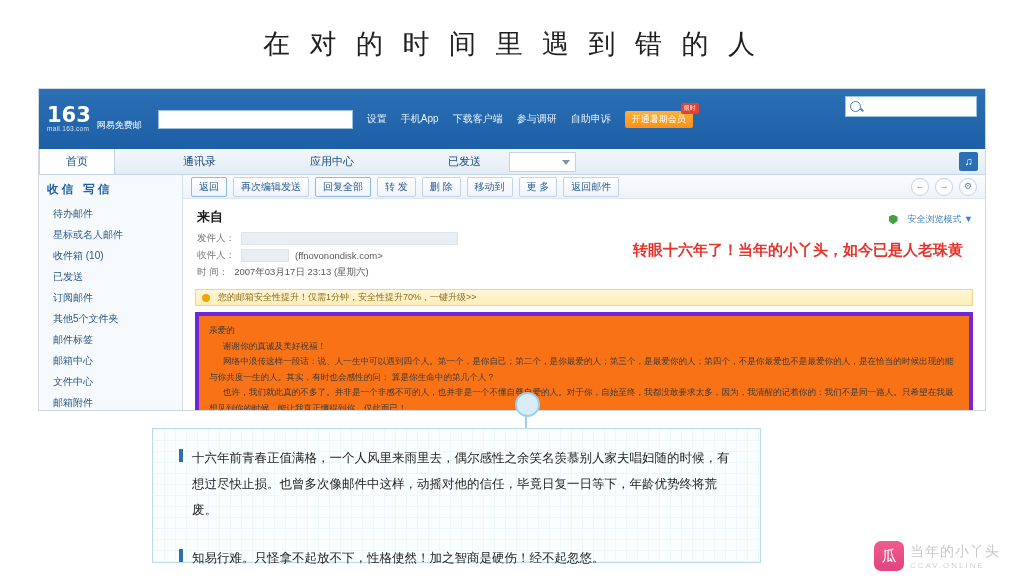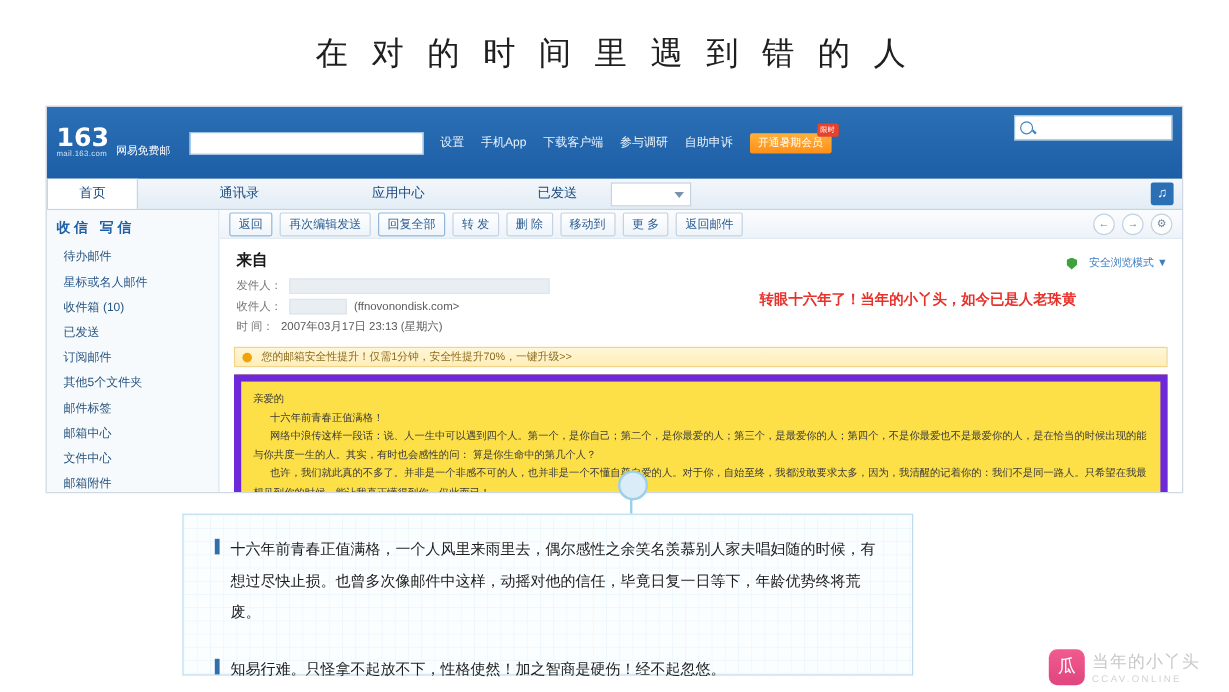--- a/index.html
+++ b/index.html
@@ -94,29 +94,29 @@
     font-size:9px;text-align:center;line-height:15px;color:#6a87a3;}
   .subject{font-size:13px;font-weight:bold;color:#1a1a1a;padding:9px 0 4px 14px;}
   .meta{font-size:9.5px;color:#5a5a5a;padding:2px 0 2px 14px;display:flex;gap:6px;align-items:center;}
   .meta .lbl{color:#777;}
   .meta .redact{display:inline-block;height:11px;background:#e9eef3;border:1px solid #dde4eb;}
   .safebar{
     position:absolute;right:12px;top:38px;font-size:9px;color:#3f7fc0;display:flex;gap:10px;align-items:center;
   }
   .shield{width:9px;height:10px;background:#3fa23f;clip-path:polygon(50% 0,100% 22%,100% 62%,50% 100%,0 62%,0 22%);}
   .bignote{
-    position:absolute;left:450px;top:66px;font-size:12px;font-weight:bold;color:#e8312a;white-space:nowrap;
+    position:absolute;left:450px;top:66px;font-size:15px;font-weight:bold;color:#e8312a;white-space:nowrap;
   }
   .promo{
     margin:8px 12px 0 12px;height:15px;background:linear-gradient(#fff6d8,#ffeeb8);
     border:1px solid #f0d48a;font-size:9px;color:#8a6a1d;display:flex;align-items:center;padding-left:6px;gap:8px;
   }
   .promo .dot{width:8px;height:8px;border-radius:50%;background:#f0a30a;}
   .letter{
-    margin:6px 12px 0 12px;background:#fde047;border:6px solid #6d28d9;padding:7px 10px;
+    margin:6px 12px 0 12px;background:#f97316;border:4px solid #6d28d9;padding:7px 10px;
     font-size:8.6px;line-height:15.5px;color:#3a3a3a;height:128px;overflow:hidden;
   }
   .letter p{margin:0;}
   .letter .indent{text-indent:14px;}
   
   .connector{
     position:absolute;left:515px;top:392px;width:21px;height:21px;border-radius:50%;
     background:#d9ecf8;border:2px solid #9ccfe9;
   }
   .conn-line{
@@ -245,21 +245,21 @@
 
       <div class="bignote">转眼十六年了！当年的小丫头，如今已是人老珠黄</div>
 
       <div class="promo">
         <span class="dot"></span>
         <span>您的邮箱安全性提升！仅需1分钟，安全性提升70%，一键升级&gt;&gt;</span>
       </div>
 
       <div class="letter">
         <p>亲爱的</p>
-        <p class="indent">十六年前青春正值满格！</p>
+        <p class="indent">谢谢你的真诚及美好祝福！</p>
         <p class="indent">网络中浪传这样一段话：说、人一生中可以遇到四个人。第一个，是你自己；第二个，是你最爱的人；第三个，是最爱你的人；第四个，不是你最爱也不是最爱你的人，是在恰当的时候出现的能与你共度一生的人。其实，有时也会感性的问：  算是你生命中的第几个人？</p>
         <p class="indent">也许，我们就此真的不多了。并非是一个非感不可的人，也并非是一个不懂自尊自爱的人。对于你，自始至终，我都没敢要求太多，因为，我清醒的记着你的：我们不是同一路人。只希望在我最想见到你的时候，能让我真正懂得到你、仅此而已！</p>
         <p class="indent">之后以，这就如果有过的快乐。是不想以自己和心里的你有太多的压力，所以，我只能选择安静的离开，与其说离开，不如说逃避。也许只有放弃，才算真正的潇洒你。抑有对你的关注的那点。但是是真的不懂懂，真的能够感谢。</p>
       </div>
     </div>
   </div>
 </div>
 
 <div class="conn-line"></div>
 <div class="connector"></div>

